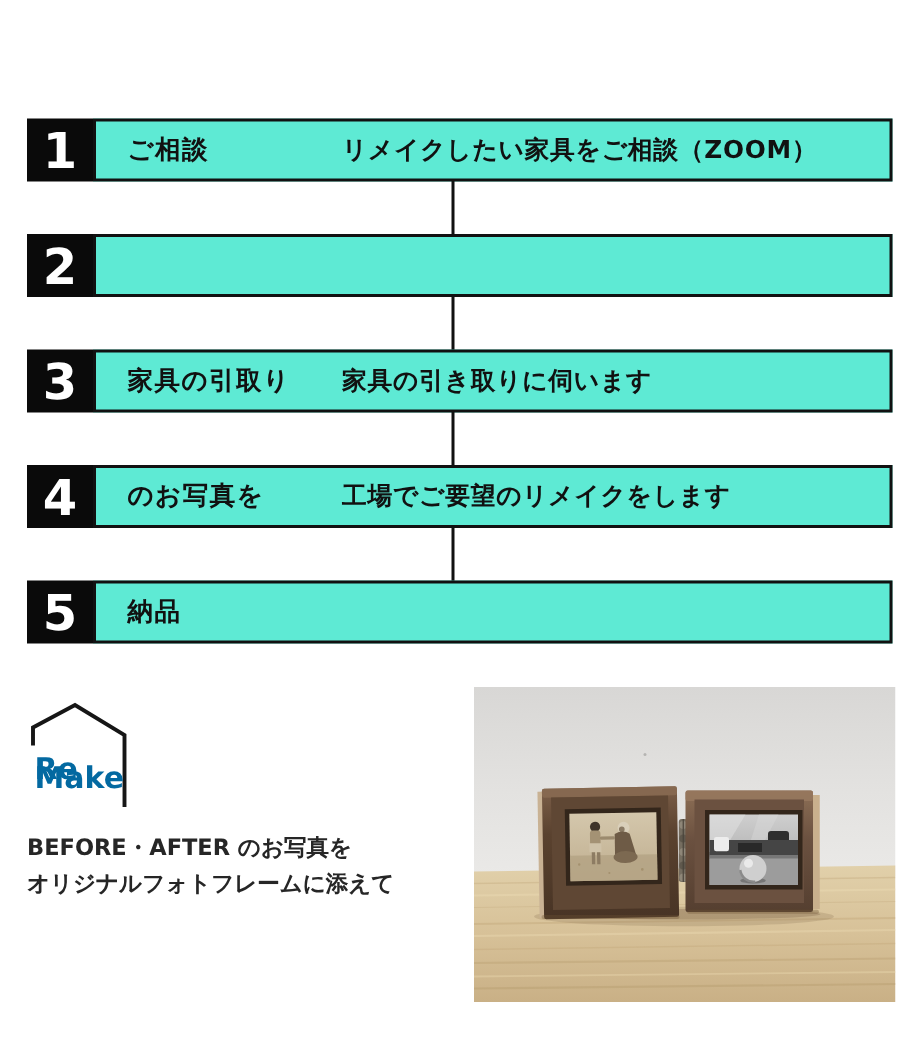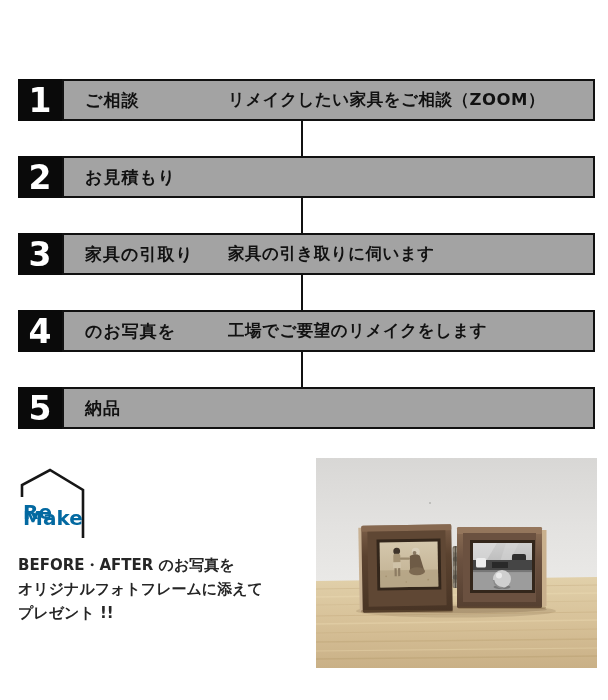--- a/index.html
+++ b/index.html
@@ -10,21 +10,21 @@
   }
   
   .step-row { position:absolute; left:18px; width:577px; height:42px; }
   .num {
     position:absolute; left:0; top:0; width:44px; height:42px;
     background:#0a0a0a; color:#ffffff; display:flex; align-items:center;
     justify-content:center; font-size:33px; font-weight:700; line-height:1;
   }
   .box {
     position:absolute; left:44px; top:0; width:533px; height:42px;
-    border:2px solid #111; background:#a3a3a3; box-sizing:border-box;
+    border:2px solid #111; background:#5eead4; box-sizing:border-box;
   }
   .step-title {
     position:absolute; left:21px; top:0; height:38px; line-height:38px;
     font-size:17px; font-weight:700; letter-spacing:1px; white-space:nowrap;
   }
   .step-desc {
     position:absolute; left:164px; top:0; height:46px; line-height:38px;
     font-size:16.5px; font-weight:700; letter-spacing:0.5px; white-space:nowrap;
   }
   .connector { position:absolute; left:301px; width:2px; height:37px; background:#111; }
@@ -59,21 +59,20 @@
     <div class="box">
       <span class="step-title">ご相談</span>
       <span class="step-desc">リメイクしたい家具をご相談（ZOOM）</span>
     </div>
   </div>
   <div class="connector c1"></div>
 
   <div class="step-row r2">
     <div class="num">2</div>
     <div class="box">
-      <span class="step-title">お見積もり</span>
     </div>
   </div>
   <div class="connector c2"></div>
 
   <div class="step-row r3">
     <div class="num">3</div>
     <div class="box">
       <span class="step-title">家具の引取り</span>
       <span class="step-desc">家具の引き取りに伺います</span>
     </div>
@@ -100,21 +99,20 @@
     <svg width="74" height="80" viewBox="0 0 74 80">
       <polyline points="4,35 4,23 32,8 65,28 65,76" fill="none" stroke="#161616" stroke-width="2.6" stroke-linejoin="miter" stroke-linecap="butt"></polyline>
     </svg>
     <span class="logo-line logo-top">Re</span>
     <span class="logo-line logo-bottom">Make</span>
   </div>
 
   <div class="present-lines">
     <div>BEFORE・AFTER のお写真を</div>
     <div>オリジナルフォトフレームに添えて</div>
-    <div>プレゼント !!</div>
   </div>
 
   <div class="photo">
     <svg width="281" height="210" viewBox="0 0 281 210">
       <defs>
         <linearGradient id="wallG" x1="0" y1="0" x2="0" y2="1">
           <stop offset="0" stop-color="#d8d7d5"></stop>
           <stop offset="0.55" stop-color="#e3e2e0"></stop>
           <stop offset="1" stop-color="#eae9e7"></stop>
         </linearGradient>

